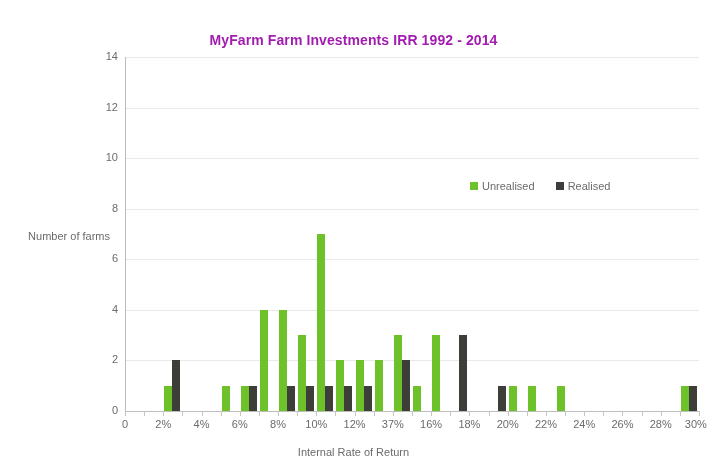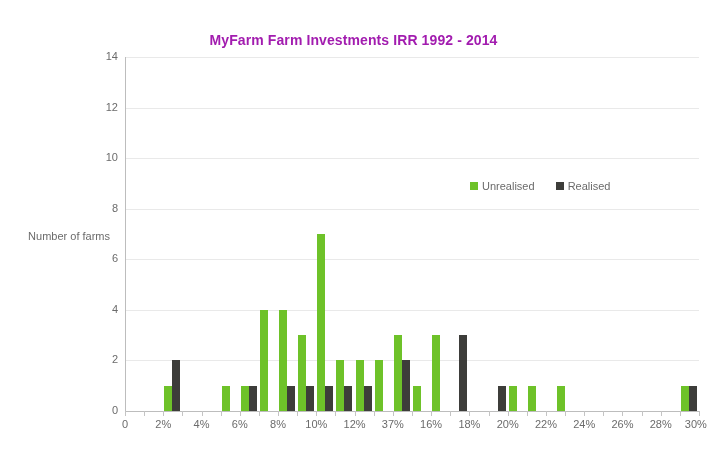--- a/index.html
+++ b/index.html
@@ -61,20 +61,21 @@
   .legend-swatch{display:inline-block;width:8px;height:8px;margin-right:4px;vertical-align:0px;}
 </style>
 </head>
 <body>
 
 <div id="chart-root">
 
   <div class="subtitle">MyFarm Farm Investments IRR 1992 - 2014</div>
 
   <div class="axis-title-y">Number of farms</div>
+  <div class="axis-title-x">Internal Rate of Return</div>
 
   <div class="ylabels" id="ylabels">
       <div class="ytick-label" style="top: 354px;">0</div>
       <div class="ytick-label" style="top: 303.429px;">2</div>
       <div class="ytick-label" style="top: 252.857px;">4</div>
       <div class="ytick-label" style="top: 202.286px;">6</div>
       <div class="ytick-label" style="top: 151.714px;">8</div>
       <div class="ytick-label" style="top: 101.143px;">10</div>
       <div class="ytick-label" style="top: 50.5714px;">12</div>
       <div class="ytick-label" style="top: 0px;">14</div>

